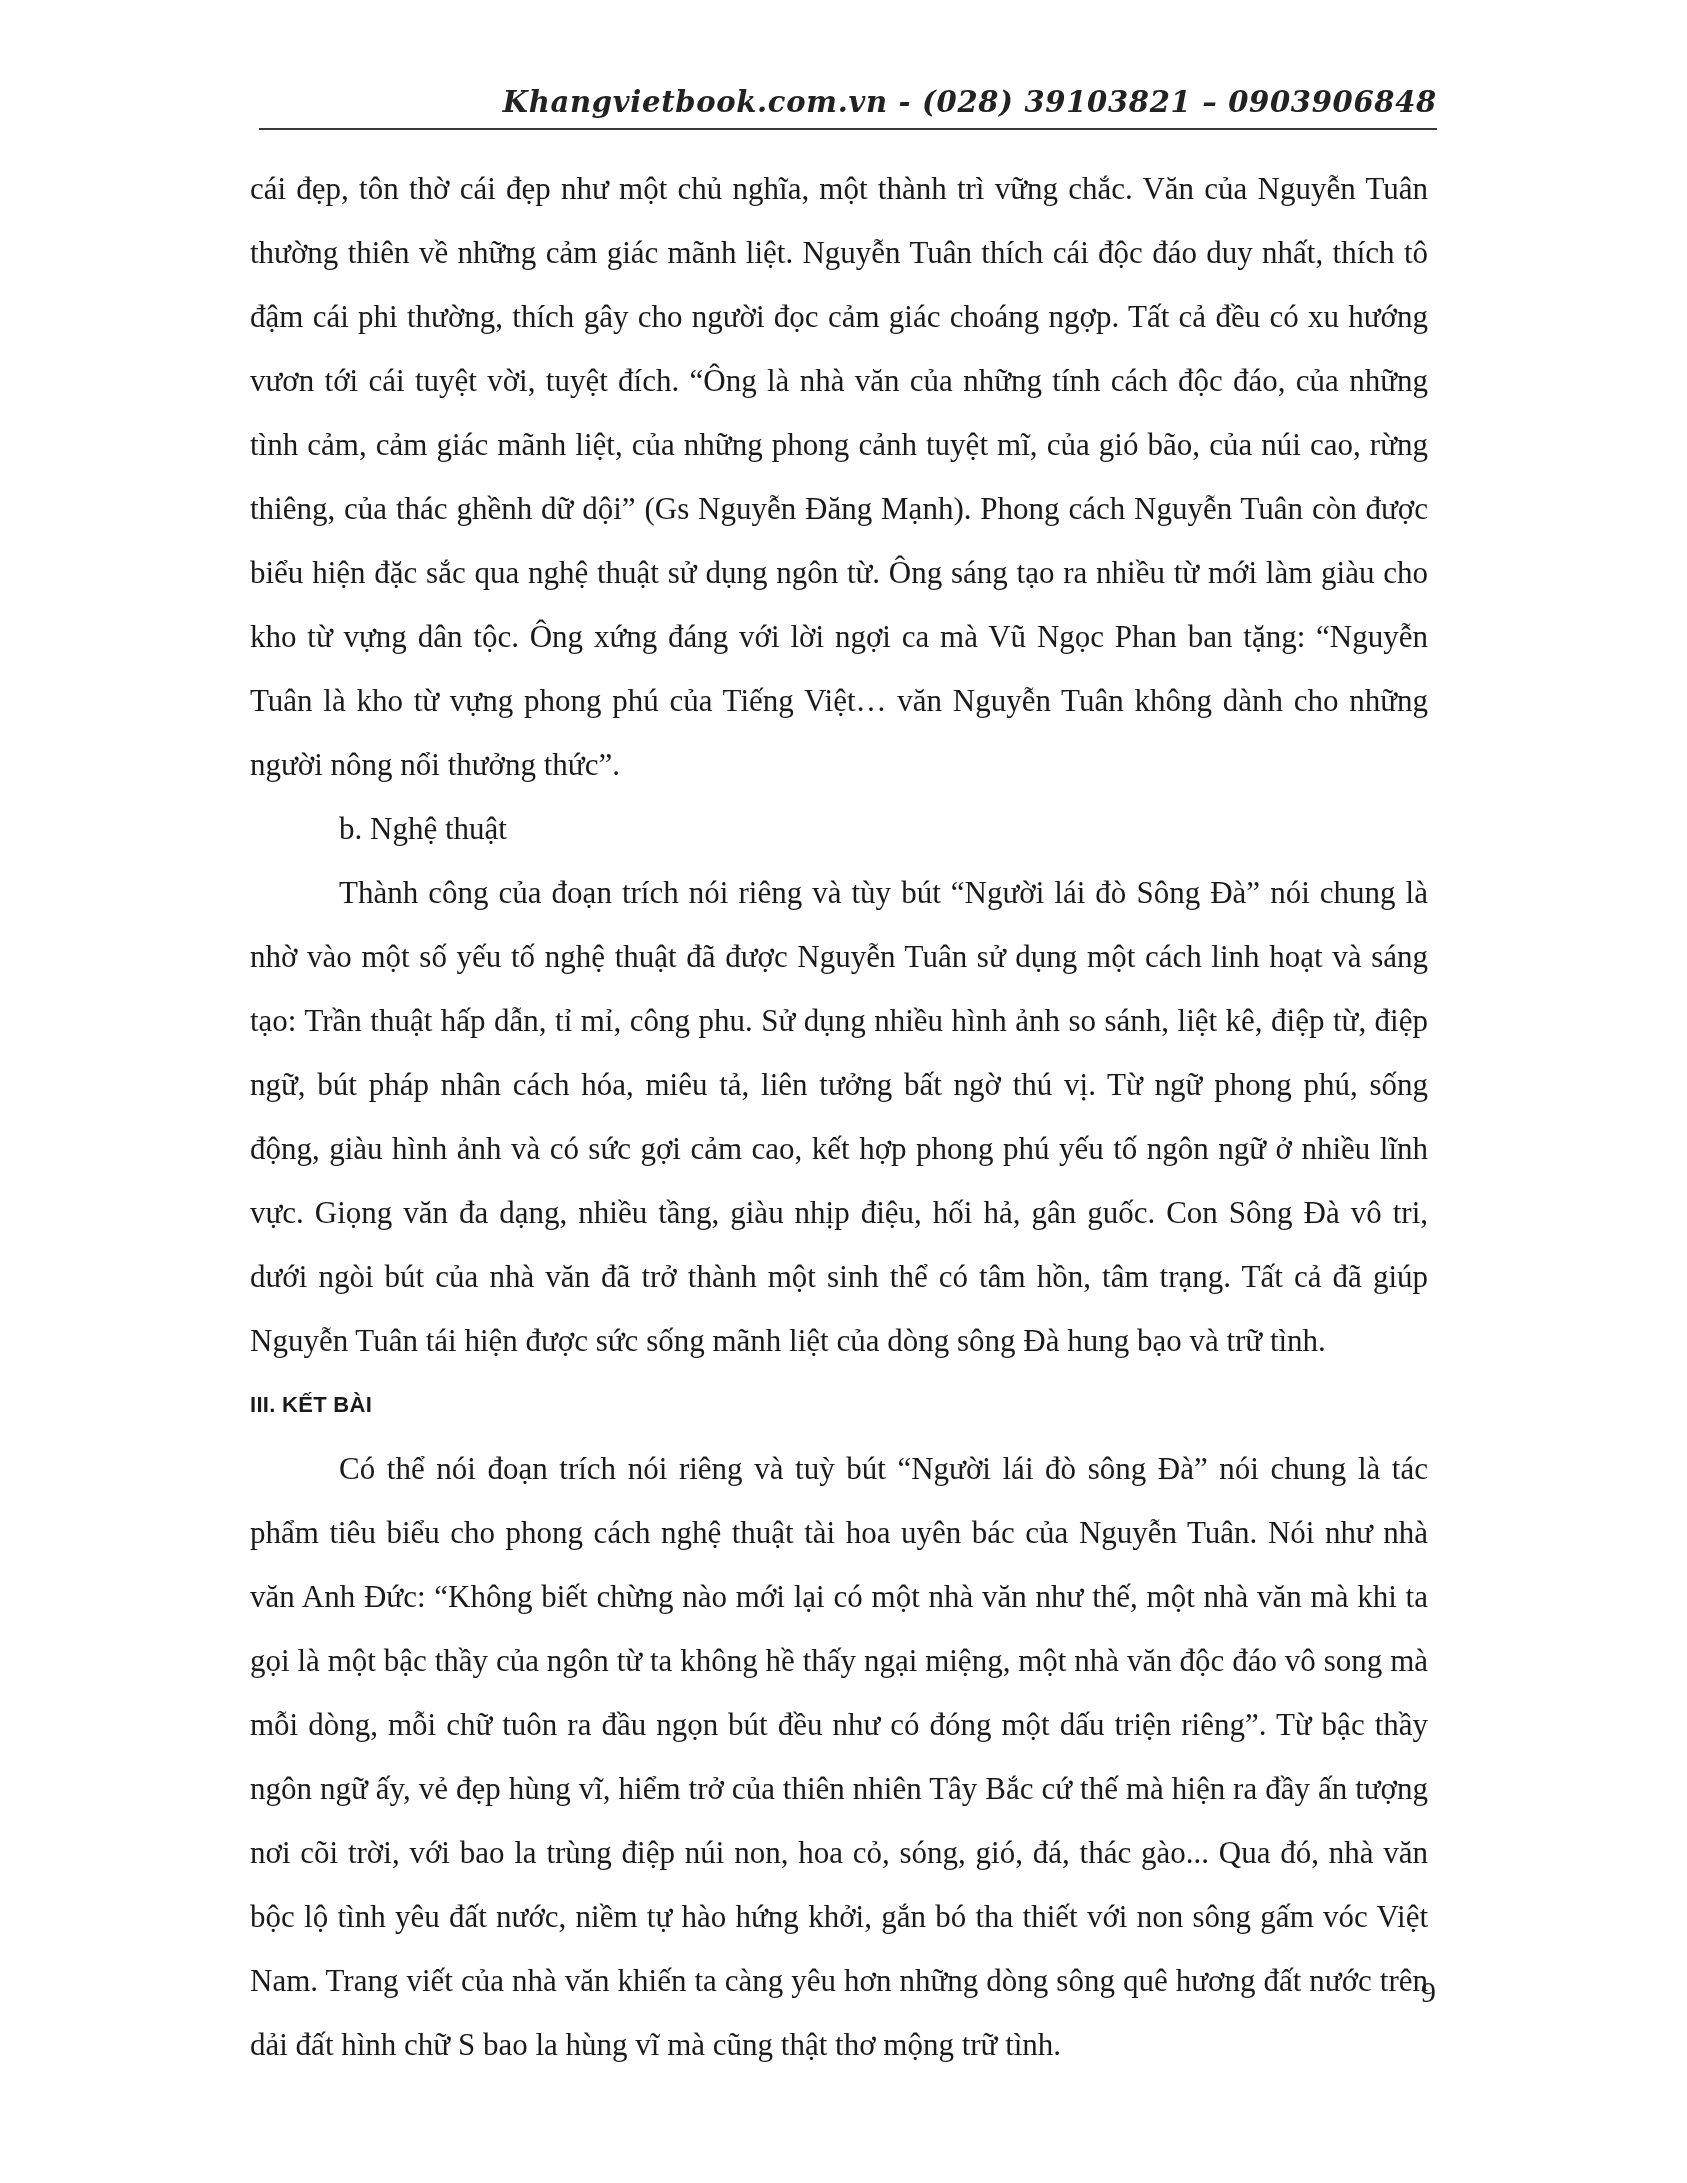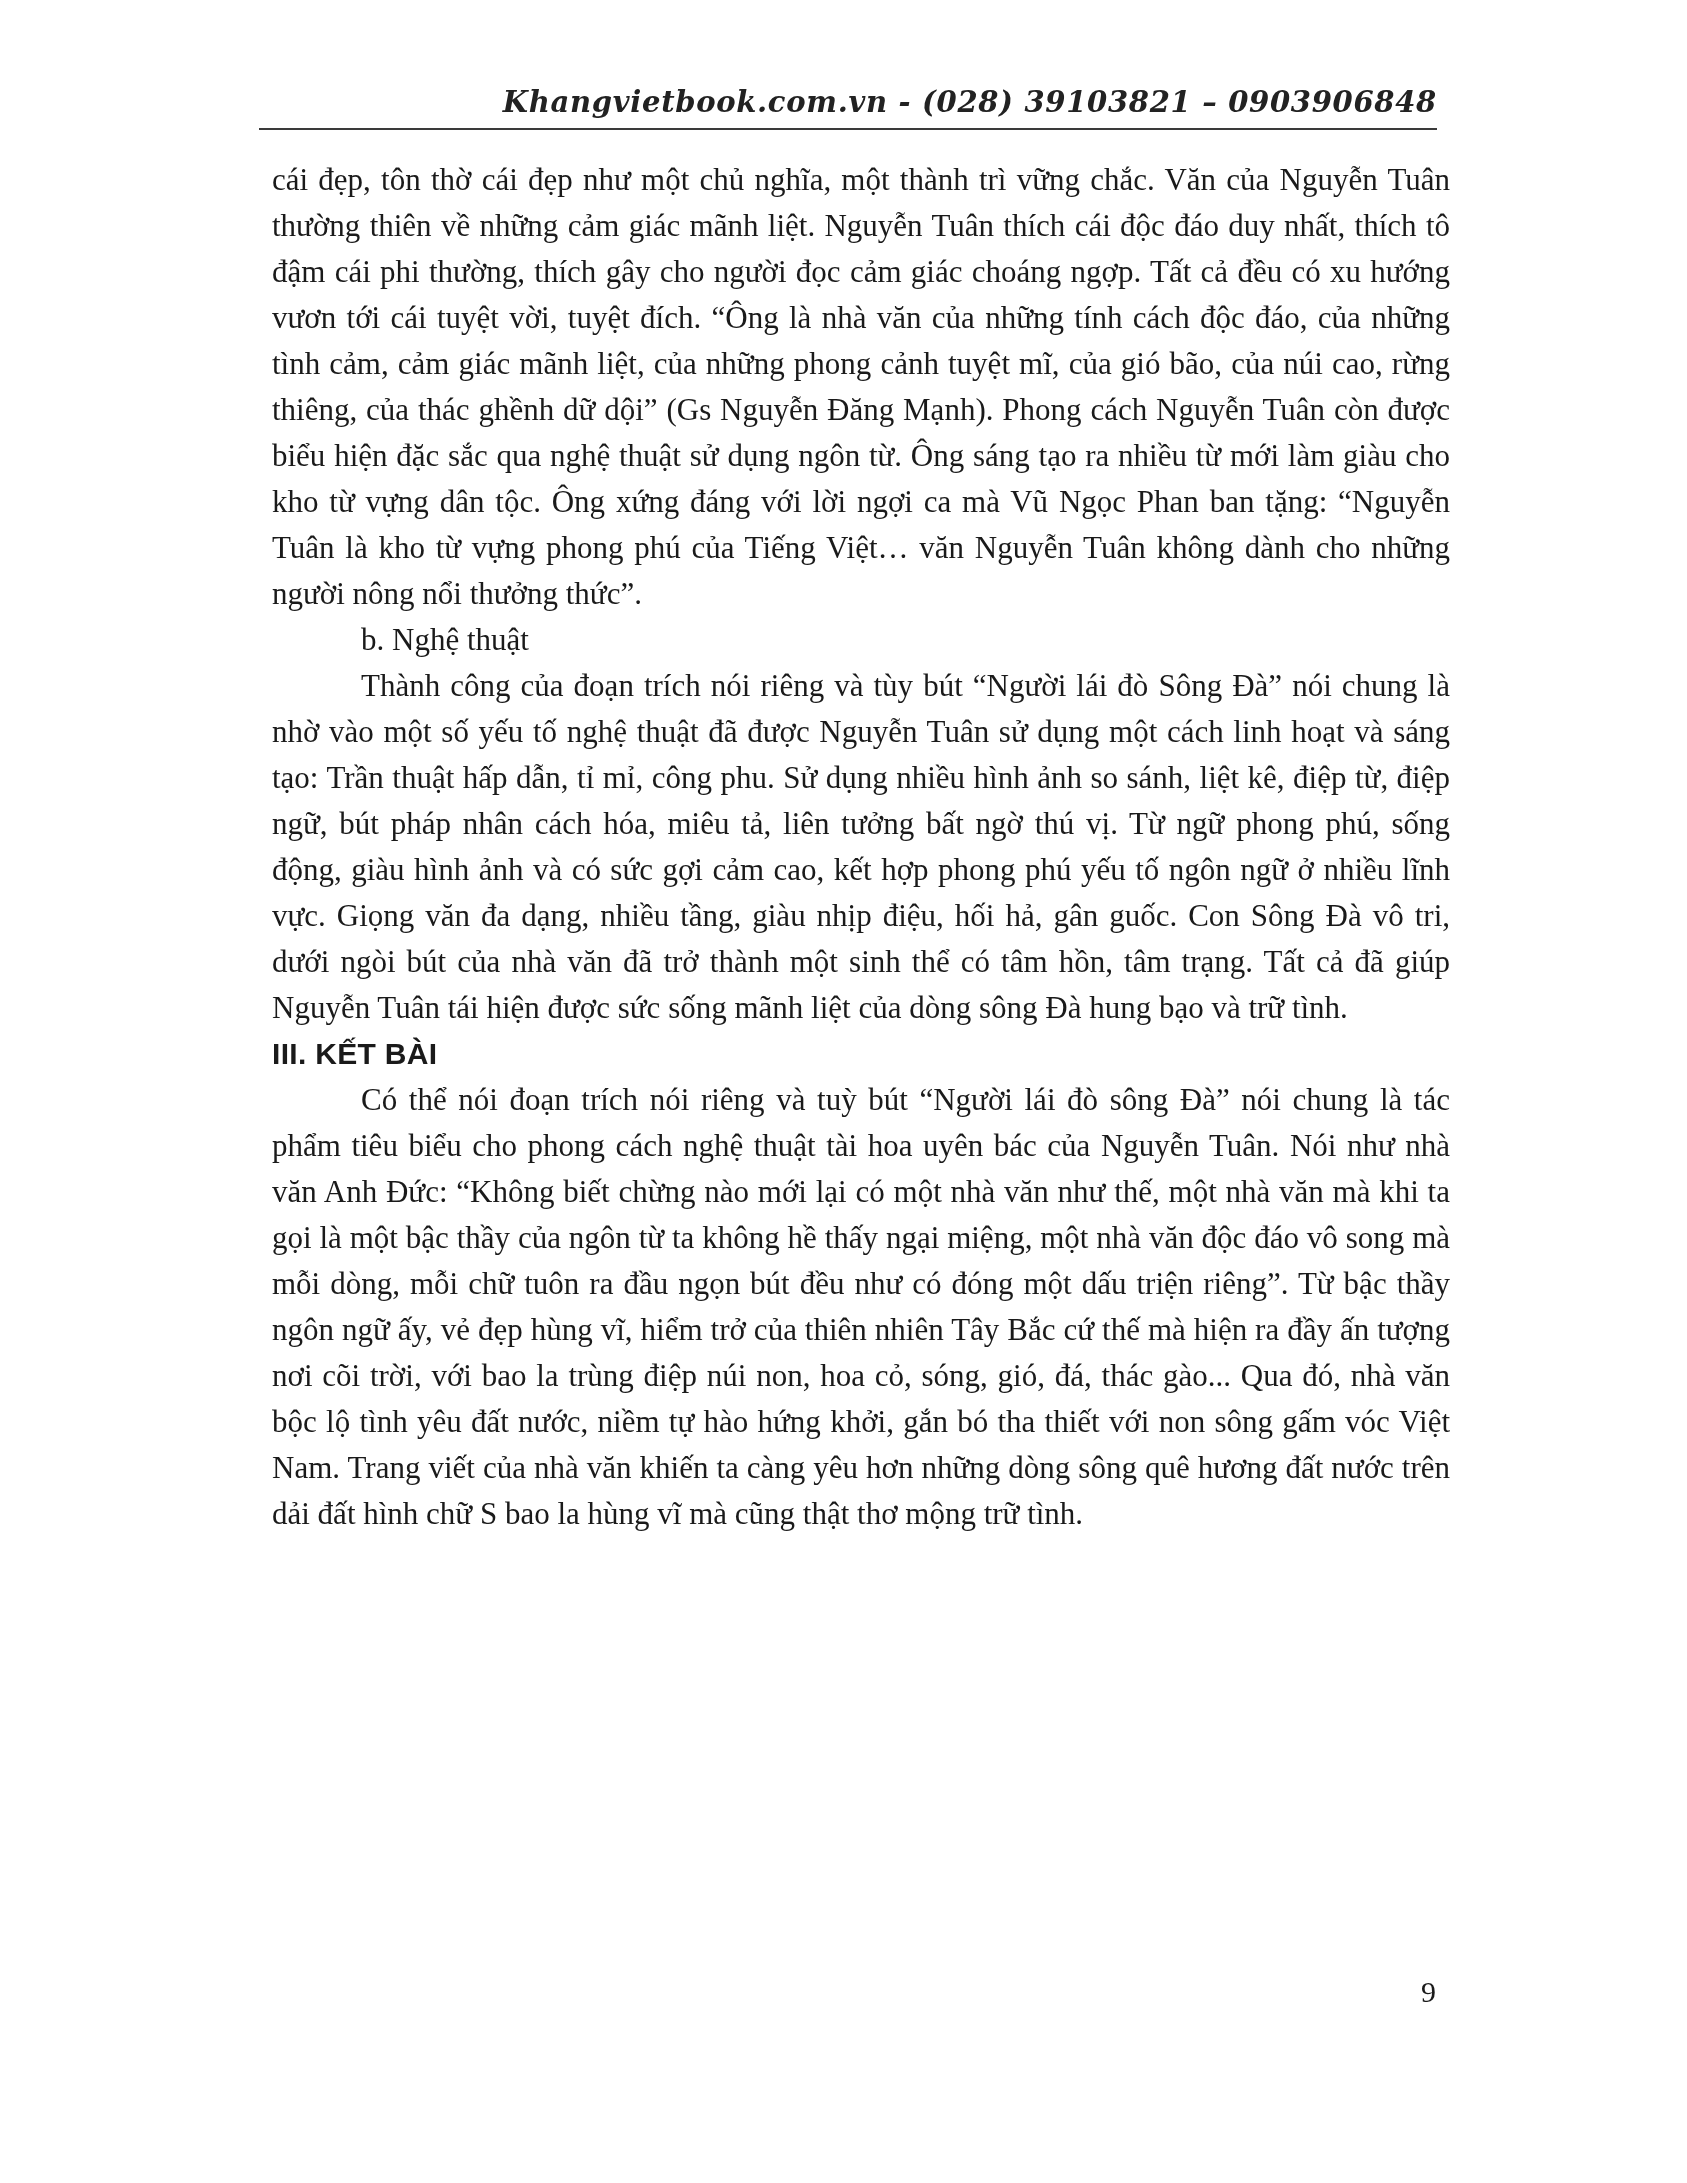--- a/index.html
+++ b/index.html
@@ -28,42 +28,42 @@
     font-weight: bold;
     font-size: 29px;
     letter-spacing: 0.7px;
     color: #222;
     padding-bottom: 9.3px;
     border-bottom: 2px solid #3a3a3a;
   }
   .content {
     position: absolute;
     top: 157px;
-    left: 272px;
+    left: 250px;
     width: 1178px;
     font-size: 31px;
-    line-height: 46px;
+    line-height: 64px;
     text-align: justify;
   }
   .content p {
     margin: 0;
   }
   .content p.indent {
     text-indent: 89px;
   }
   .heading-serif {
     margin: 0;
     font-weight: normal;
     text-indent: 89px;
   }
   .heading-sans {
     margin: 0;
     font-family: "Liberation Sans", sans-serif;
     font-weight: bold;
-    font-size: 30px;
+    font-size: 22px;
     letter-spacing: 0.3px;
   }
   .page-number {
     position: absolute;
     right: 251px;
     top: 1975px;
     font-size: 30px;
     color: #1a1a1a;
   }
 </style>

